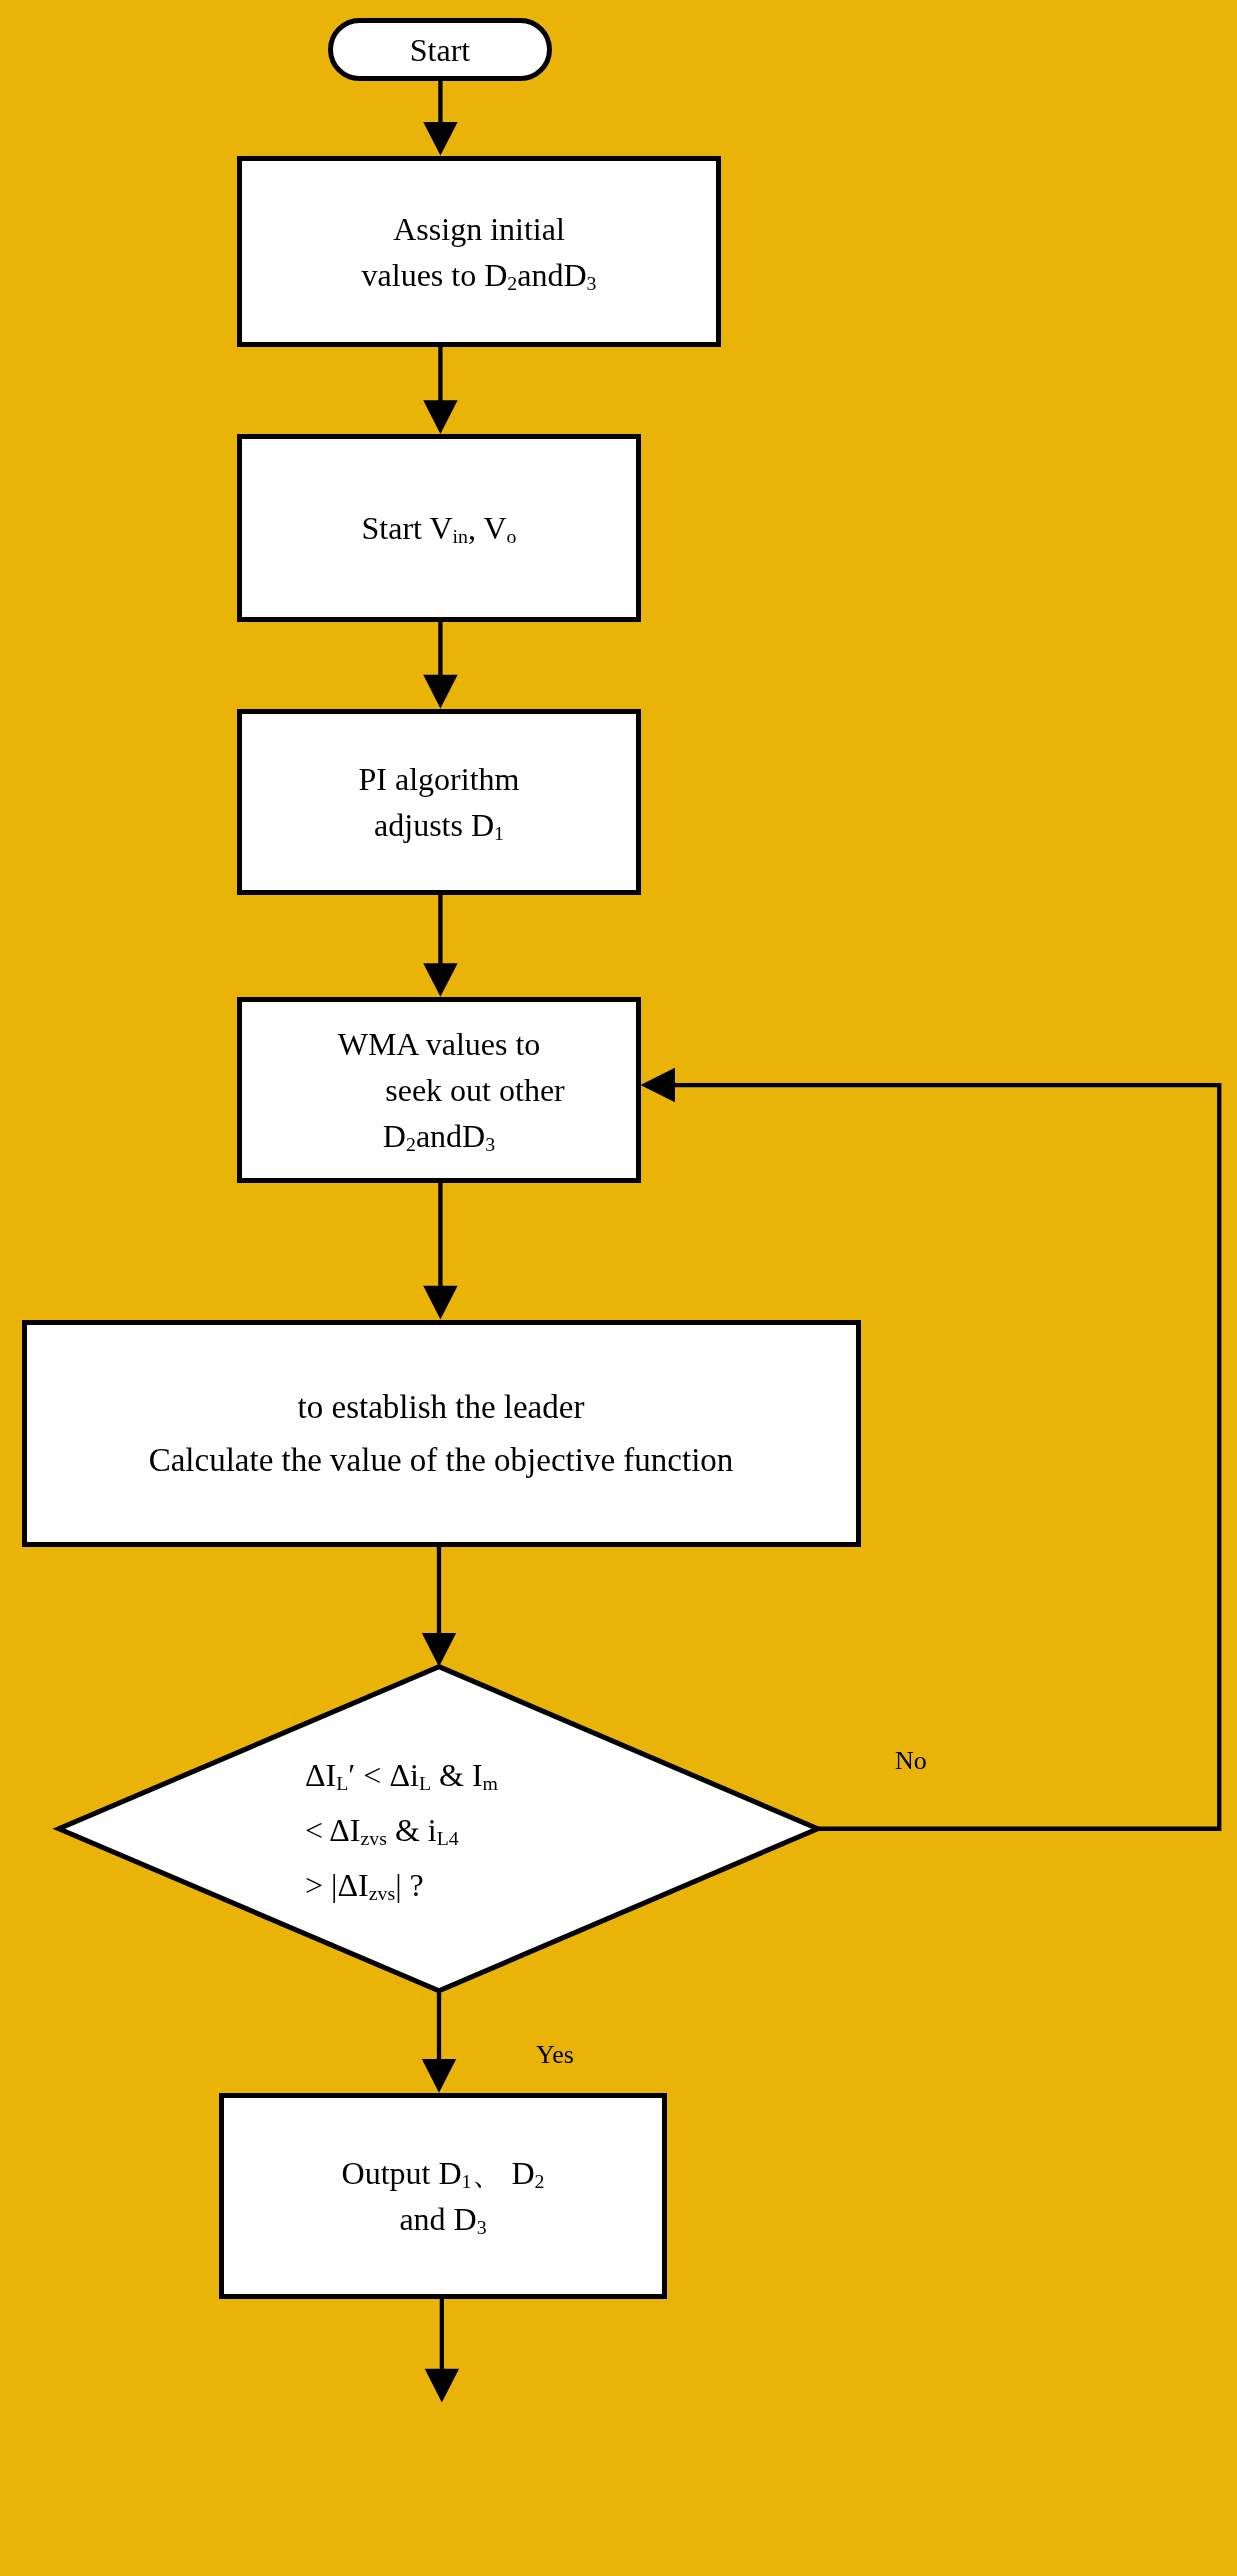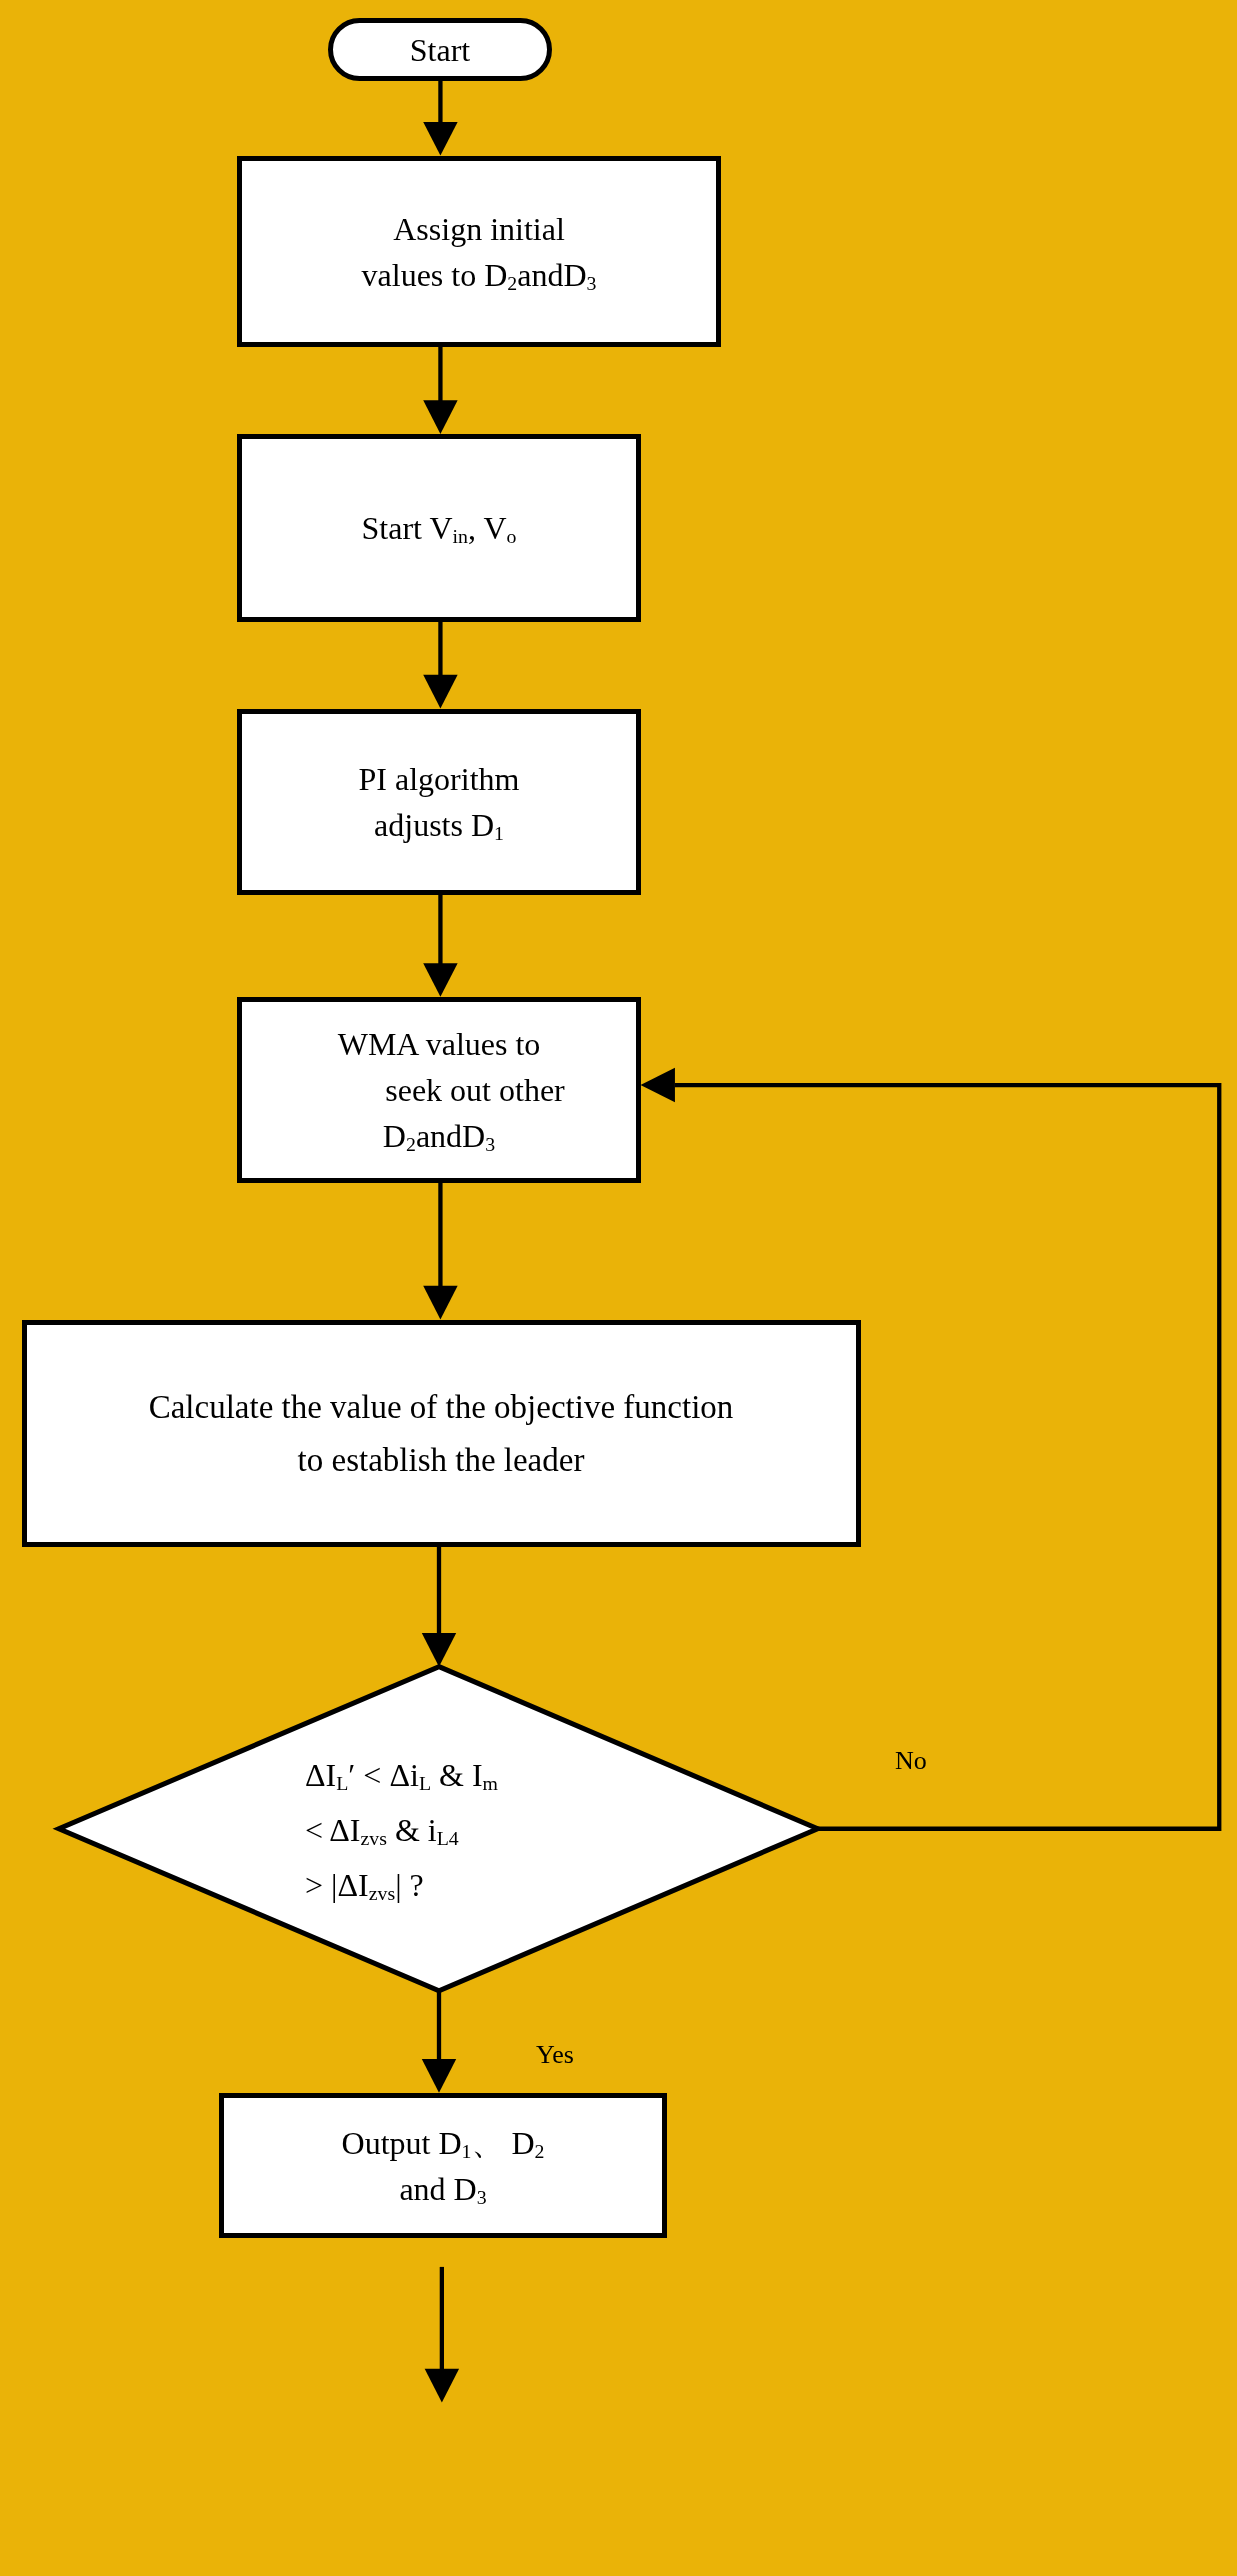--- a/index.html
+++ b/index.html
@@ -29,21 +29,21 @@
   }
   .stadium-start { border-radius: 33px; }
   .stadium-end   { border-radius: 79px; border-width: 2.9px; }
 
   .node-start  { left: 328px; top: 18px;   width: 224px;  height: 63px;  font-size: 33px; }
   .node-assign { left: 237px; top: 156px;  width: 484px;  height: 191px; }
   .node-sample { left: 237px; top: 434px;  width: 404px;  height: 188px; }
   .node-pi     { left: 237px; top: 709px;  width: 404px;  height: 186px; }
   .node-wma    { left: 237px; top: 997px; width: 404px;  height: 186px; }
   .node-calc   { left: 21.5px;  top: 1320px; width: 839px; height: 227px; font-size: 33px; }
-  .node-output { left: 219px; top: 2093px; width: 448px;  height: 145px; }
+  .node-output { left: 219px; top: 2093px; width: 448px;  height: 206px; }
   .node-end    { left: 269px; top: 2402px; width: 362px;  height: 154px; font-size: 33px; }
 
   .node-text { font-size: 32px; line-height: 46px; }
   .node-calc .node-text { font-size: 33px; line-height: 53px; }
   .node-wma .node-text .tline:nth-child(2) { transform: translateX(36px); }
 
   .diamond-text {
     position: absolute;
     left: 305px; top: 1748px;
     width: 430px;
@@ -128,22 +128,22 @@
   <div class="shape node-wma">
     <div class="node-text">
         <div class="tline"><span>WMA values to</span></div>
         <div class="tline"><span>seek out other</span></div>
         <div class="tline"><span>D</span><sub>2</sub><span>andD</span><sub>3</sub></div>
       </div>
   </div>
 
   <div class="shape node-calc">
     <div class="node-text">
+        <div class="tline"><span>to establish the leader</span></div>
         <div class="tline"><span>Calculate the value of the objective function</span></div>
-        <div class="tline"><span>to establish the leader</span></div>
       </div>
   </div>
 
   <div class="diamond-text">
       <div class="tline"><span class="it">ΔI</span><sub class="it">L</sub><span class="it">′ &lt; </span><span class="it">Δi</span><sub class="it">L</sub><span class="it"> &amp; </span><span class="it">I</span><sub class="it">m</sub></div>
       <div class="tline"><span class="it">&lt; </span><span class="it">ΔI</span><sub class="it">zvs</sub><span class="it"> &amp; </span><span class="it">i</span><sub class="it">L4</sub></div>
       <div class="tline"><span class="it">&gt; |</span><span class="it">ΔI</span><sub class="it">zvs</sub><span class="it">| ?</span></div>
     </div>
 
   <div class="edge-label label-no">No</div>

